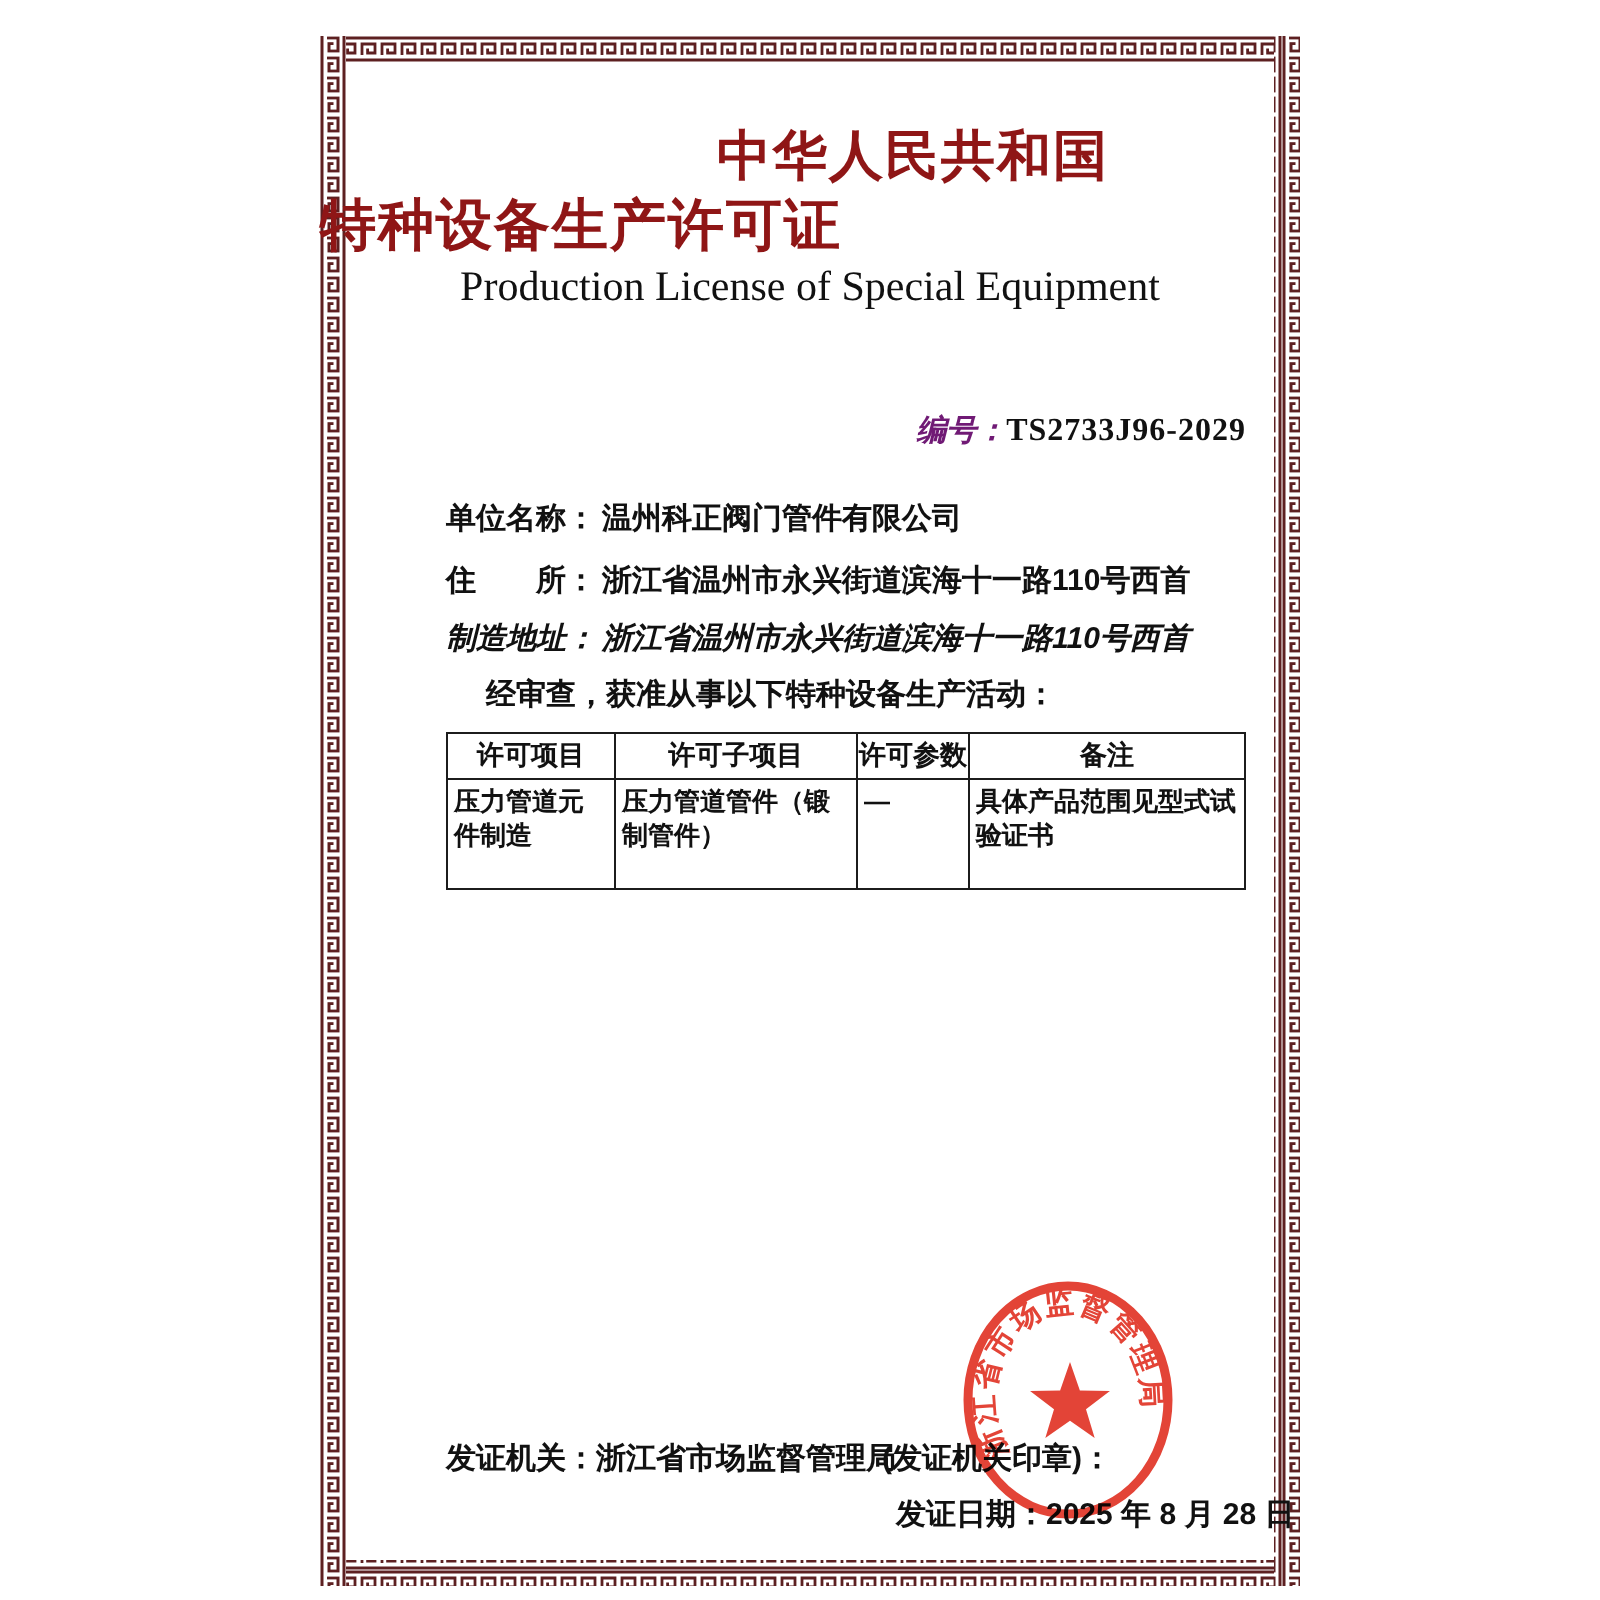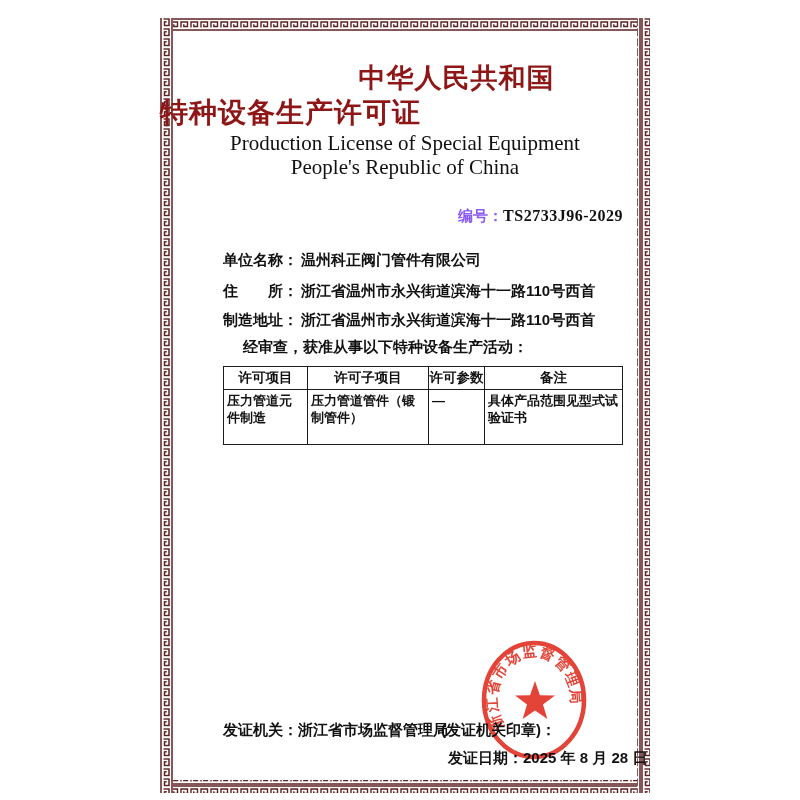--- a/index.html
+++ b/index.html
@@ -8,25 +8,25 @@
   .abs{position:absolute;}
   .border-svg{position:absolute;left:160px;top:18px;}
   .title-cn1{left:160px;top:63px;width:593px;text-align:center;font-size:27px;line-height:31px;
              font-weight:bold;color:#8f1616;letter-spacing:1px;}
   .title-cn2{left:160px;top:96px;width:490px;font-size:28px;line-height:34px;
              font-weight:bold;color:#8f1616;letter-spacing:1px;}
   .title-en{left:160px;width:490px;text-align:center;font-family:"Liberation Serif",serif;
             font-size:21px;line-height:24px;color:#111;}
   .en1{top:131px;} .en2{top:155px;}
   .license-no{left:160px;top:205px;width:463px;text-align:right;line-height:22px;}
-  .license-no .lbl{font-size:15px;font-weight:bold;color:#8b5cf6;}
+  .license-no .lbl{font-size:15px;font-weight:bold;color:#701a75;font-style:italic;}
   .license-no .val{font-family:"Liberation Serif",serif;font-size:16px;font-weight:600;
                    color:#111;letter-spacing:0.5px;}
   .field{left:223px;width:410px;font-size:15px;font-weight:bold;color:#111;line-height:21px;white-space:nowrap;}
-  .f1{top:249px;} .f2{top:280px;} .f3{top:309px;}
+  .f1{top:249px;} .f2{top:280px;} .f3{top:309px;font-style:italic;}
   .field .lbl{display:inline-block;width:78px;white-space:pre;}
   .approval{left:243px;top:338px;font-size:15px;font-weight:bold;color:#111;}
   table.lic{position:absolute;left:223px;top:366px;border-collapse:collapse;table-layout:fixed;
             width:399px;}
   table.lic th,table.lic td{border:1.6px solid #1c1c1c;margin-left:36px;}
   table.lic th{height:20px;font-family:"Liberation Serif",serif;font-size:13.5px;font-weight:bold;
                color:#111;text-align:center;padding:1px 0;}
   table.lic td{height:50px;vertical-align:top;font-size:13px;font-weight:bold;color:#111;
                padding:2px 3px;line-height:17px;word-break:break-all;}
   td.param{padding-top:8px;padding-left:4px;font-weight:bold;}
@@ -57,21 +57,20 @@
     </defs>
     <rect x="0" y="0" width="490" height="13" fill="url(#mh)"></rect>
     <rect x="0" y="762" width="490" height="13" fill="url(#mh)"></rect>
     <rect x="0" y="0" width="13" height="775" fill="url(#mv)"></rect>
     <rect x="477" y="0" width="13" height="775" fill="url(#mv)"></rect>
   </svg>
 
   <div class="abs title-cn1">中华人民共和国</div>
   <div class="abs title-cn2">特种设备生产许可证</div>
   <div class="abs title-en en1">Production License of Special Equipment</div>
-  <div class="abs title-en en2">People's Republic of China</div>
 
   <div class="abs license-no">
     <span class="lbl">编号：</span><span class="val">TS2733J96-2029</span>
   </div>
 
   <div class="abs field f1">
     <span class="lbl">单位名称：</span><span>温州科正阀门管件有限公司</span>
   </div>
   <div class="abs field f2">
     <span class="lbl">住　　所：</span><span>浙江省温州市永兴街道滨海十一路110号西首</span>

